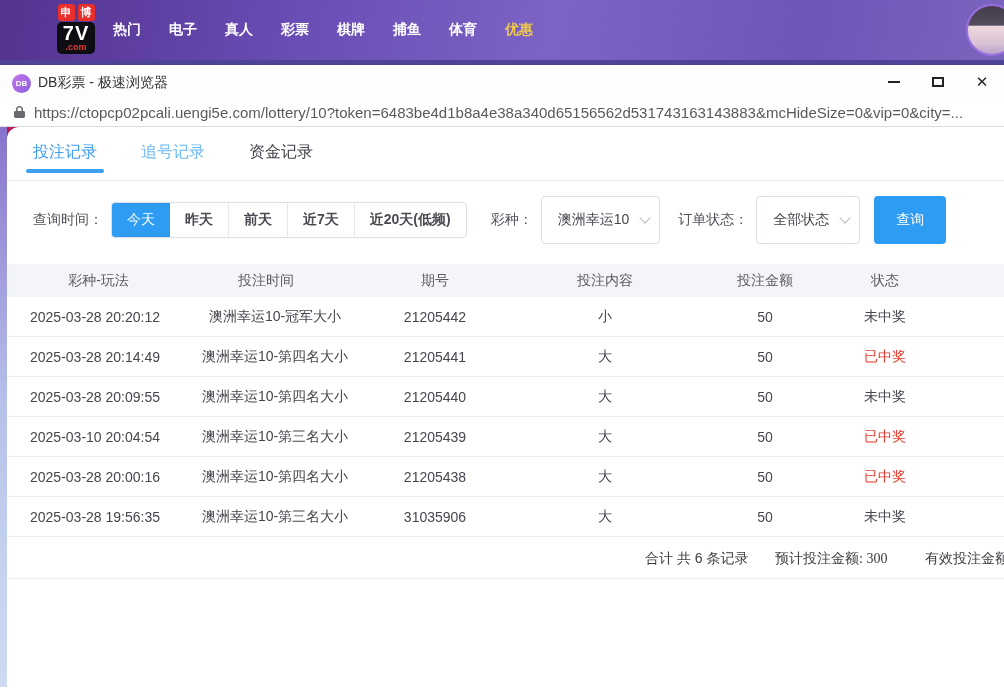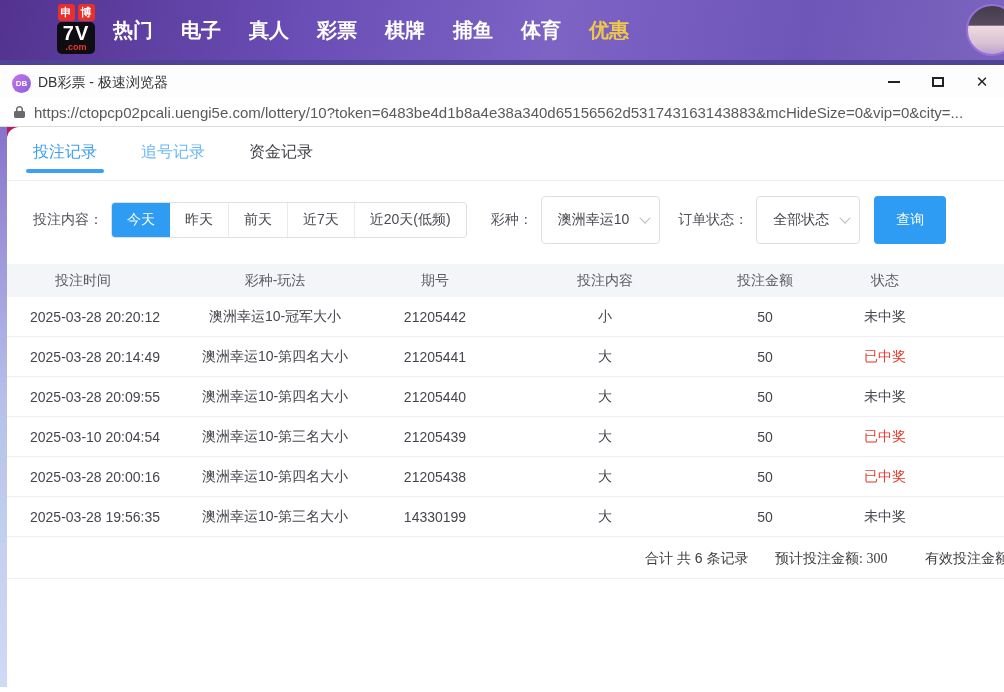--- a/index.html
+++ b/index.html
@@ -11,21 +11,21 @@
     background:linear-gradient(100deg,#53338f 0%,#6a4db5 30%,#7c63c4 55%,#6e55b8 80%,#7a65bd 100%);
     display:flex; align-items:center; overflow:hidden; }
   .logo { position:absolute; left:45px; top:4px; width:62px; display:flex; flex-direction:column; align-items:center; cursor:pointer; }
   .logo-badges { display:flex; gap:3px; margin-bottom:1px; }
   .logo-badge { width:17px; height:17px; background:#e82f2c; color:#fff; font-size:11px; font-weight:bold;
     border-radius:3px; display:flex; align-items:center; justify-content:center; }
   .logo-box { background:#0d0d12; border-radius:5px; padding:1px 6px 2px; text-align:center; line-height:1; }
   .logo-main { color:#fff; font-size:20px; font-weight:bold; letter-spacing:1px; }
   .logo-suffix { color:#e8392e; font-size:9px; font-weight:bold; }
   .nav { position:absolute; left:113px; top:0; height:60px; display:flex; align-items:center; gap:28px; }
-  .nav-item { color:#fff; font-size:20px; font-weight:bold; cursor:pointer; white-space:nowrap; }
+  .nav-item { color:#fff; font-size:14px; font-weight:bold; cursor:pointer; white-space:nowrap; }
   .nav-item.active { color:#f0c94a; }
   .avatar { position:absolute; right:-14px; top:4px; width:52px; height:52px; border-radius:50%;
     border:2px solid #9b6fe0; cursor:pointer;
     background:linear-gradient(180deg,#433c4a 0%,#554c5e 40%,#efdade 42%,#d8c2d4 78%,#b9a3cc 100%); }
 
   
   .browser { position:absolute; left:0; top:60px; width:1004px; height:632px; background:#fff; }
   .titlebar { position:relative; height:38px; background:#fdfdfd; border-top:5px solid #4f4397;
     display:flex; align-items:center; }
   .app-icon { position:absolute; left:12px; top:9px; width:19px; height:19px; border-radius:50%;
@@ -55,21 +55,21 @@
   .tab { font-size:16px; color:#45454d; cursor:pointer; position:relative; }
   .tab.active { color:#3d9ef2; }
   .tab.semi { color:#6cb8f5; }
   .tab.active::after { content:''; position:absolute; left:-7px; right:-7px; top:27px; height:4px;
     border-radius:3px; background:#3da0f3; }
 
   .filters { position:relative; height:36px; margin:21px 0 0 26px; display:flex; align-items:center; font-size:14px; color:#51525a; }
   .f-label { margin-right:8px; white-space:nowrap; }
   .time-group { display:flex; height:36px; border:1px solid #dcdfe6; border-radius:4px; overflow:hidden; align-items:stretch; }
   .time-opt { padding:0 15px; display:flex; align-items:center; cursor:pointer; color:#4a4a52; white-space:nowrap; position:relative; }
-  .time-opt + .time-opt { border-left:1px solid #e9e9ee; }
+  .time-opt + .time-opt { border-left:1px solid #e9e9ee;font-weight:bold; }
   .time-opt.active { background:#2e9cf3; color:#fff; border-left:none; }
   .time-opt.active + .time-opt { border-left:none; }
   .sel-wrap { height:48px; border:1px solid #dcdfe6; border-radius:4px; display:flex; align-items:center;
     padding:0 10px 0 16px; cursor:pointer; color:#45464e; }
   .chevron { width:8px; height:8px; border-right:1.5px solid #b8bcc6; border-bottom:1.5px solid #b8bcc6;
     transform:rotate(45deg); margin:-4px 0 0 12px; }
   .btn-query { width:72px; height:48px; background:#2e9cf3; border:none; border-radius:4px; color:#fff;
     font-size:14px; cursor:pointer; margin-left:14px; font-family:inherit; }
   .gap24 { width:24px; } .gap18 { width:18px; }
 
@@ -144,21 +144,21 @@
     <div class="left-strip"></div>
     <div class="panel">
 
       <div class="tabs">
         <span class="tab active">投注记录</span>
         <span class="tab semi">追号记录</span>
         <span class="tab">资金记录</span>
       </div>
 
       <div class="filters">
-        <span class="f-label">投注内容：</span>
+        <span class="f-label">查询时间：</span>
         <div class="time-group">
           <span class="time-opt active">今天</span>
           <span class="time-opt">昨天</span>
           <span class="time-opt">前天</span>
           <span class="time-opt">近7天</span>
           <span class="time-opt">近20天(低频)</span>
         </div>
         <span class="gap24"></span>
         <span class="f-label">彩种：</span>
         <div class="sel-wrap">
@@ -169,22 +169,22 @@
         <span class="f-label">订单状态：</span>
         <div class="sel-wrap">
           <span>全部状态</span>
           <span class="chevron"></span>
         </div>
         <button class="btn-query">查询</button>
       </div>
 
       <div class="table">
         <div class="trow thead">
+          <span class="cell">彩种-玩法</span>
           <span class="cell th-time">投注时间</span>
-          <span class="cell">彩种-玩法</span>
           <span class="cell">期号</span>
           <span class="cell">投注内容</span>
           <span class="cell">投注金额</span>
           <span class="cell">状态</span>
           <span></span>
         </div>
 
         <div class="trow tbody-row">
           <span class="cell cell-time">2025-03-28 20:20:12</span>
           <span class="cell">澳洲幸运10-冠军大小</span>
@@ -226,21 +226,21 @@
           <span class="cell">澳洲幸运10-第四名大小</span>
           <span class="cell">21205438</span>
           <span class="cell">大</span>
           <span class="cell">50</span>
           <span class="cell status-won">已中奖</span>
           <span></span>
         </div>
         <div class="trow tbody-row">
           <span class="cell cell-time">2025-03-28 19:56:35</span>
           <span class="cell">澳洲幸运10-第三名大小</span>
-          <span class="cell">14330199</span>
+          <span class="cell">31035906</span>
           <span class="cell">大</span>
           <span class="cell">50</span>
           <span class="cell">未中奖</span>
           <span></span>
         </div>
 
         <div class="tfoot">
           <span class="tf-item tf-1">合计 共 6 条记录</span>
           <span class="tf-item tf-2">预计投注金额: 300</span>
           <span class="tf-item tf-3">有效投注金额</span>

